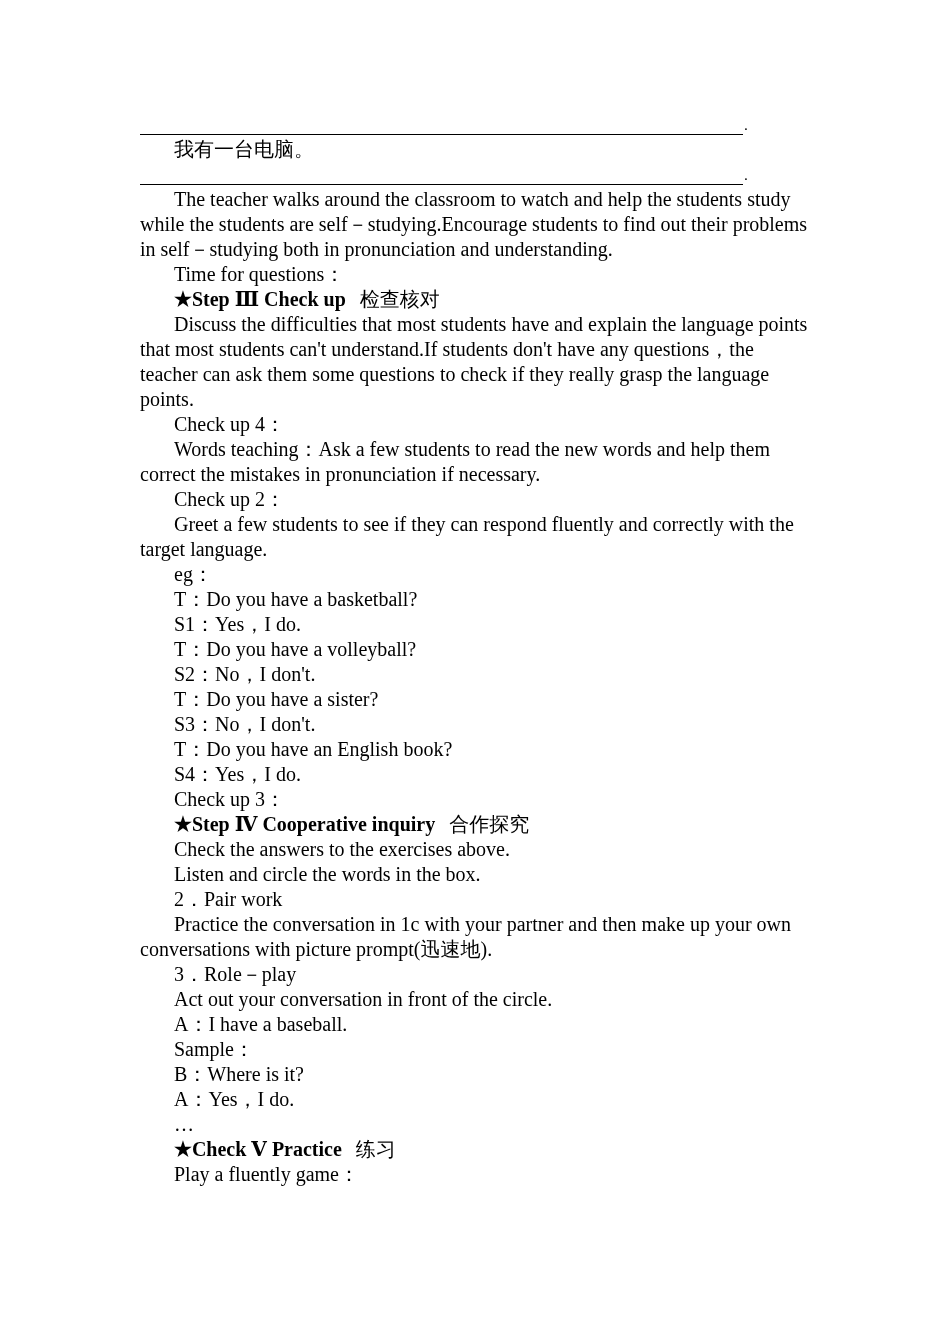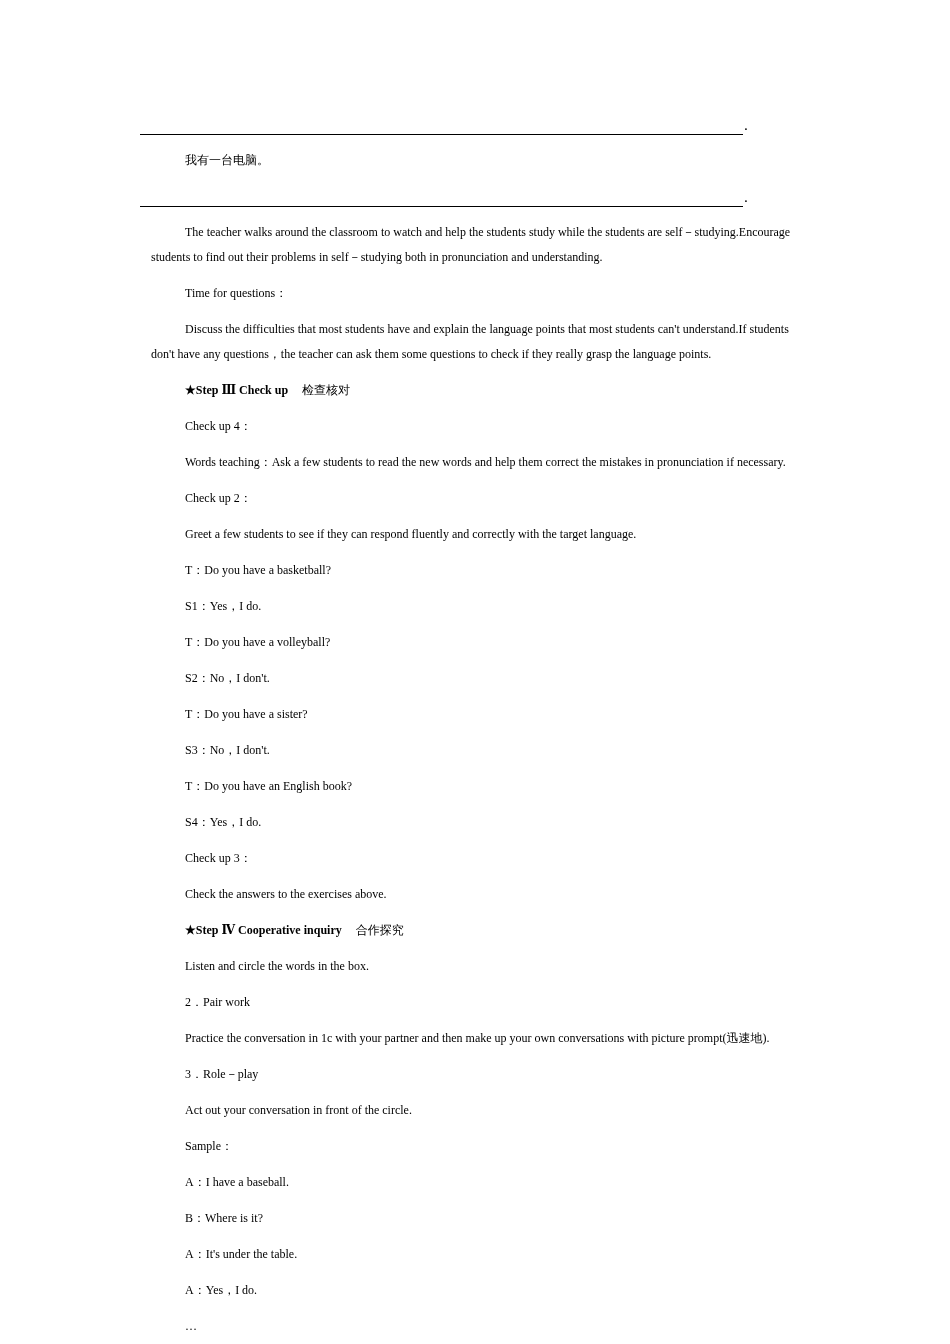--- a/index.html
+++ b/index.html
@@ -1,19 +1,19 @@
 <!DOCTYPE html>
 <html><head>
 <meta charset="utf-8">
 <style>
   html, body { margin: 0; padding: 0; background: #ffffff; }
   body { width: 950px; height: 1344px; position: relative; overflow: hidden;
          font-family: "Liberation Serif", "DejaVu Serif", serif; color: #000; }
   .page { position: absolute; left: 140px; top: 112px; width: 670px; }
-  .p { font-size: 12px; line-height: 25px; margin: 11px; }
+  .p { font-size: 20px; line-height: 25px; margin: 0; }
   .ind { text-indent: 34px; }
   .blank { display: flex; align-items: flex-end; height: 25px; }
   .blank .line { width: 603px; border-bottom: 1px solid #000; height: 0; margin-bottom: 2px; }
   .blank .dot { margin-left: 1px; font-size: 15.5px; line-height: 25px; }
   .head { font-weight: bold; }
   .head .cn { font-weight: normal; margin-left: 14px; }
 </style>
 </head>
 <body>
 
@@ -22,46 +22,46 @@
     <span class="line"></span>
     <span class="dot">.</span>
   </div>
   <p class="p ind">我有一台电脑。</p>
   <div class="blank">
     <span class="line"></span>
     <span class="dot">.</span>
   </div>
   <p class="p ind">The teacher walks around the classroom to watch and help the students study while the students are self－studying.Encourage students to find out their problems in self－studying both in pronunciation and understanding.</p>
   <p class="p ind">Time for questions：</p>
+  <p class="p ind head"><span>★Step Ⅲ Check up</span><span class="cn">检查核对</span></p>
+
   <p class="p ind">Discuss the difficulties that most students have and explain the language points that most students can't understand.If students don't have any questions，the teacher can ask them some questions to check if they really grasp the language points.</p>
-
-  <p class="p ind head"><span>★Step Ⅲ Check up</span><span class="cn">检查核对</span></p>
   <p class="p ind">Check up 4：</p>
   <p class="p ind">Words teaching：Ask a few students to read the new words and help them correct the mistakes in pronunciation if necessary.</p>
   <p class="p ind">Check up 2：</p>
   <p class="p ind">Greet a few students to see if they can respond fluently and correctly with the target language.</p>
+  <p class="p ind">eg：</p>
   <p class="p ind">T：Do you have a basketball?</p>
   <p class="p ind">S1：Yes，I do.</p>
   <p class="p ind">T：Do you have a volleyball?</p>
   <p class="p ind">S2：No，I don't.</p>
   <p class="p ind">T：Do you have a sister?</p>
   <p class="p ind">S3：No，I don't.</p>
   <p class="p ind">T：Do you have an English book?</p>
   <p class="p ind">S4：Yes，I do.</p>
   <p class="p ind">Check up 3：</p>
+  <p class="p ind head"><span>★Step Ⅳ Cooperative inquiry</span><span class="cn">合作探究</span></p>
+
   <p class="p ind">Check the answers to the exercises above.</p>
-
-  <p class="p ind head"><span>★Step Ⅳ Cooperative inquiry</span><span class="cn">合作探究</span></p>
   <p class="p ind">Listen and circle the words in the box.</p>
   <p class="p ind">2．Pair work</p>
   <p class="p ind">Practice the conversation in 1c with your partner and then make up your own conversations with picture prompt(迅速地).</p>
   <p class="p ind">3．Role－play</p>
   <p class="p ind">Act out your conversation in front of the circle.</p>
+  <p class="p ind">A：I have a baseball.</p>
   <p class="p ind">Sample：</p>
-  <p class="p ind">A：I have a baseball.</p>
   <p class="p ind">B：Where is it?</p>
-  <p class="p ind">A：It's under the table.</p>
   <p class="p ind">A：Yes，I do.</p>
   <p class="p ind">…</p>
 
   <p class="p ind head"><span>★Check Ⅴ Practice</span><span class="cn">练习</span></p>
   <p class="p ind">Play a fluently game：</p>
 </div>
 
 </body></html>

